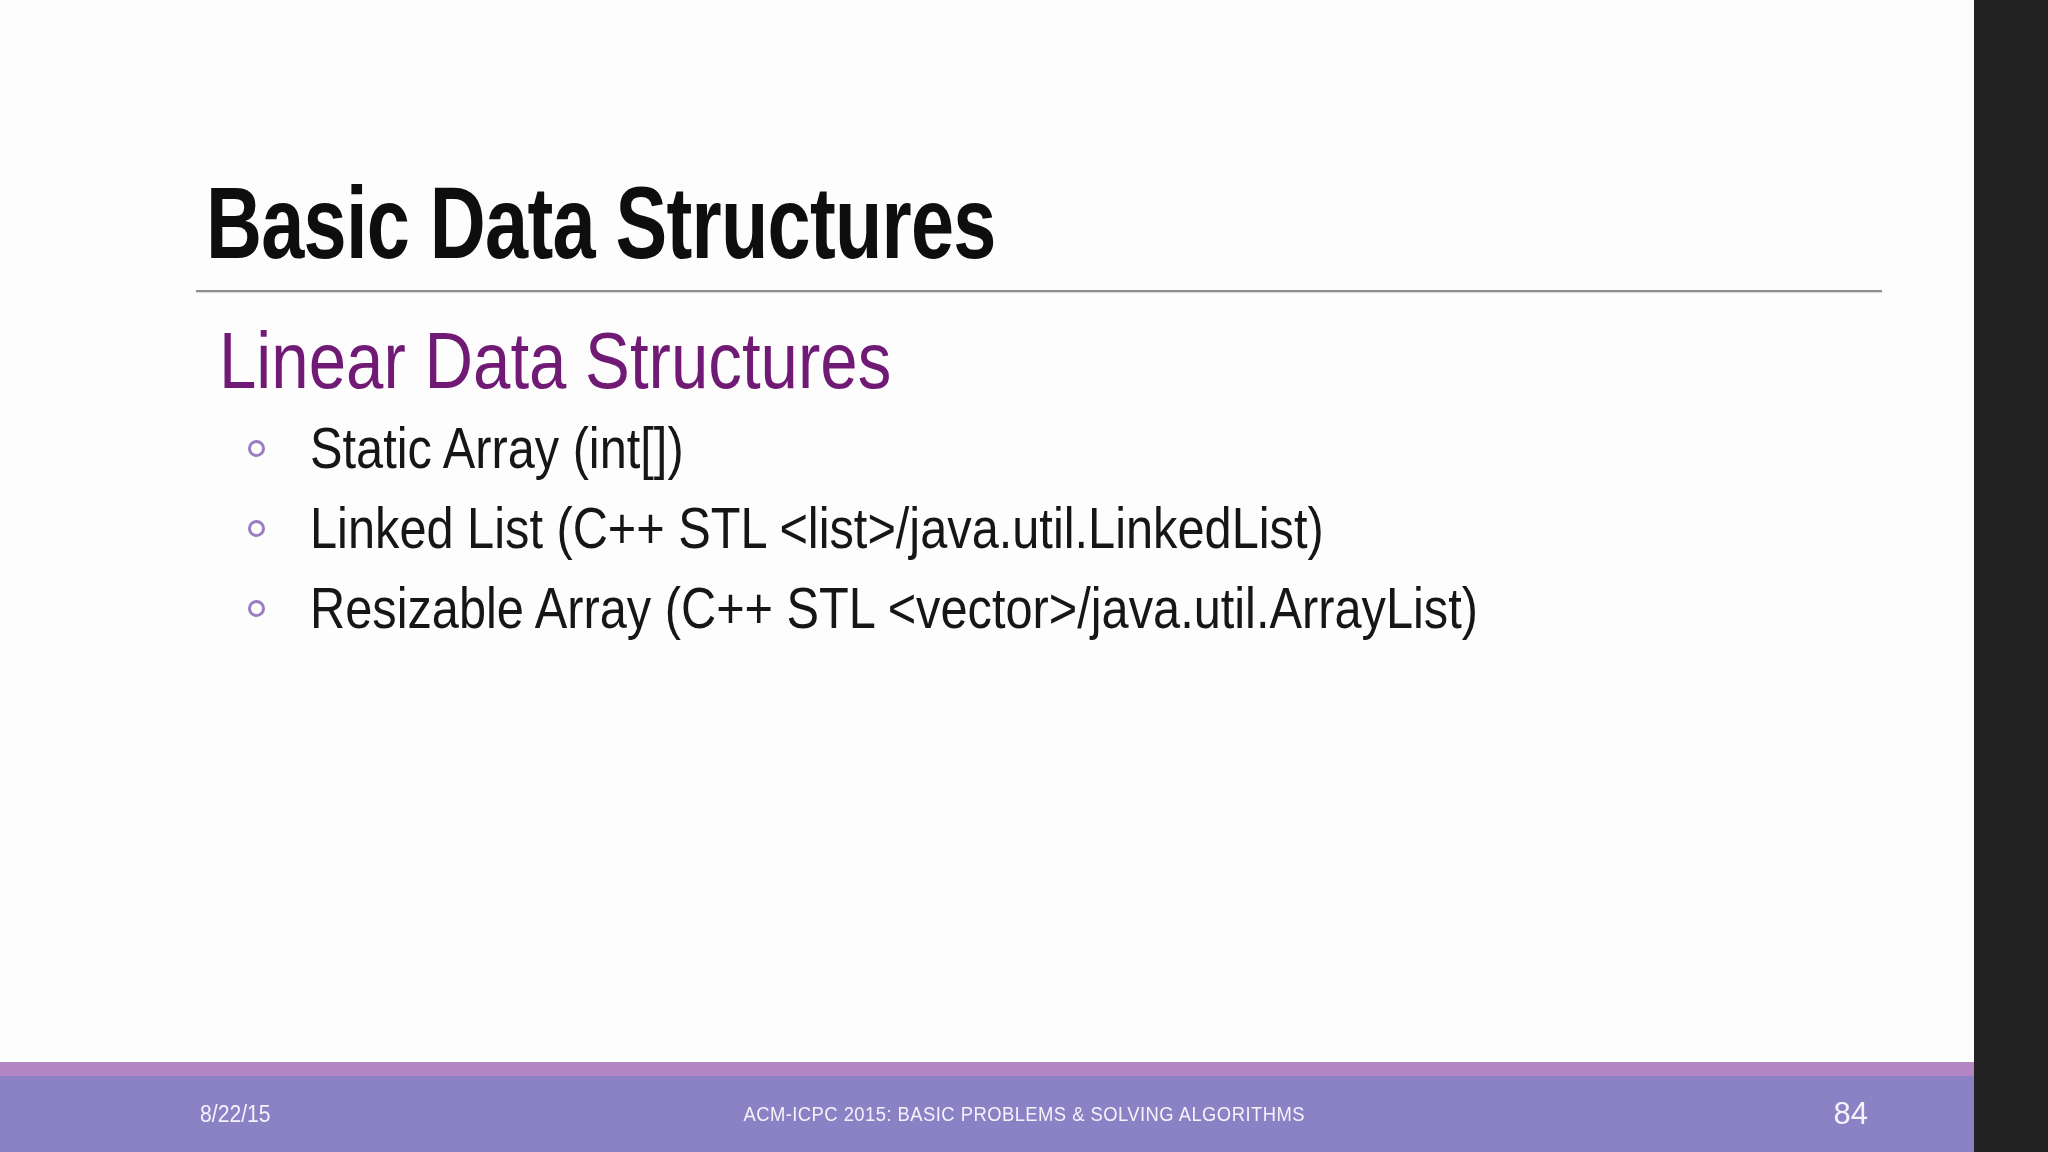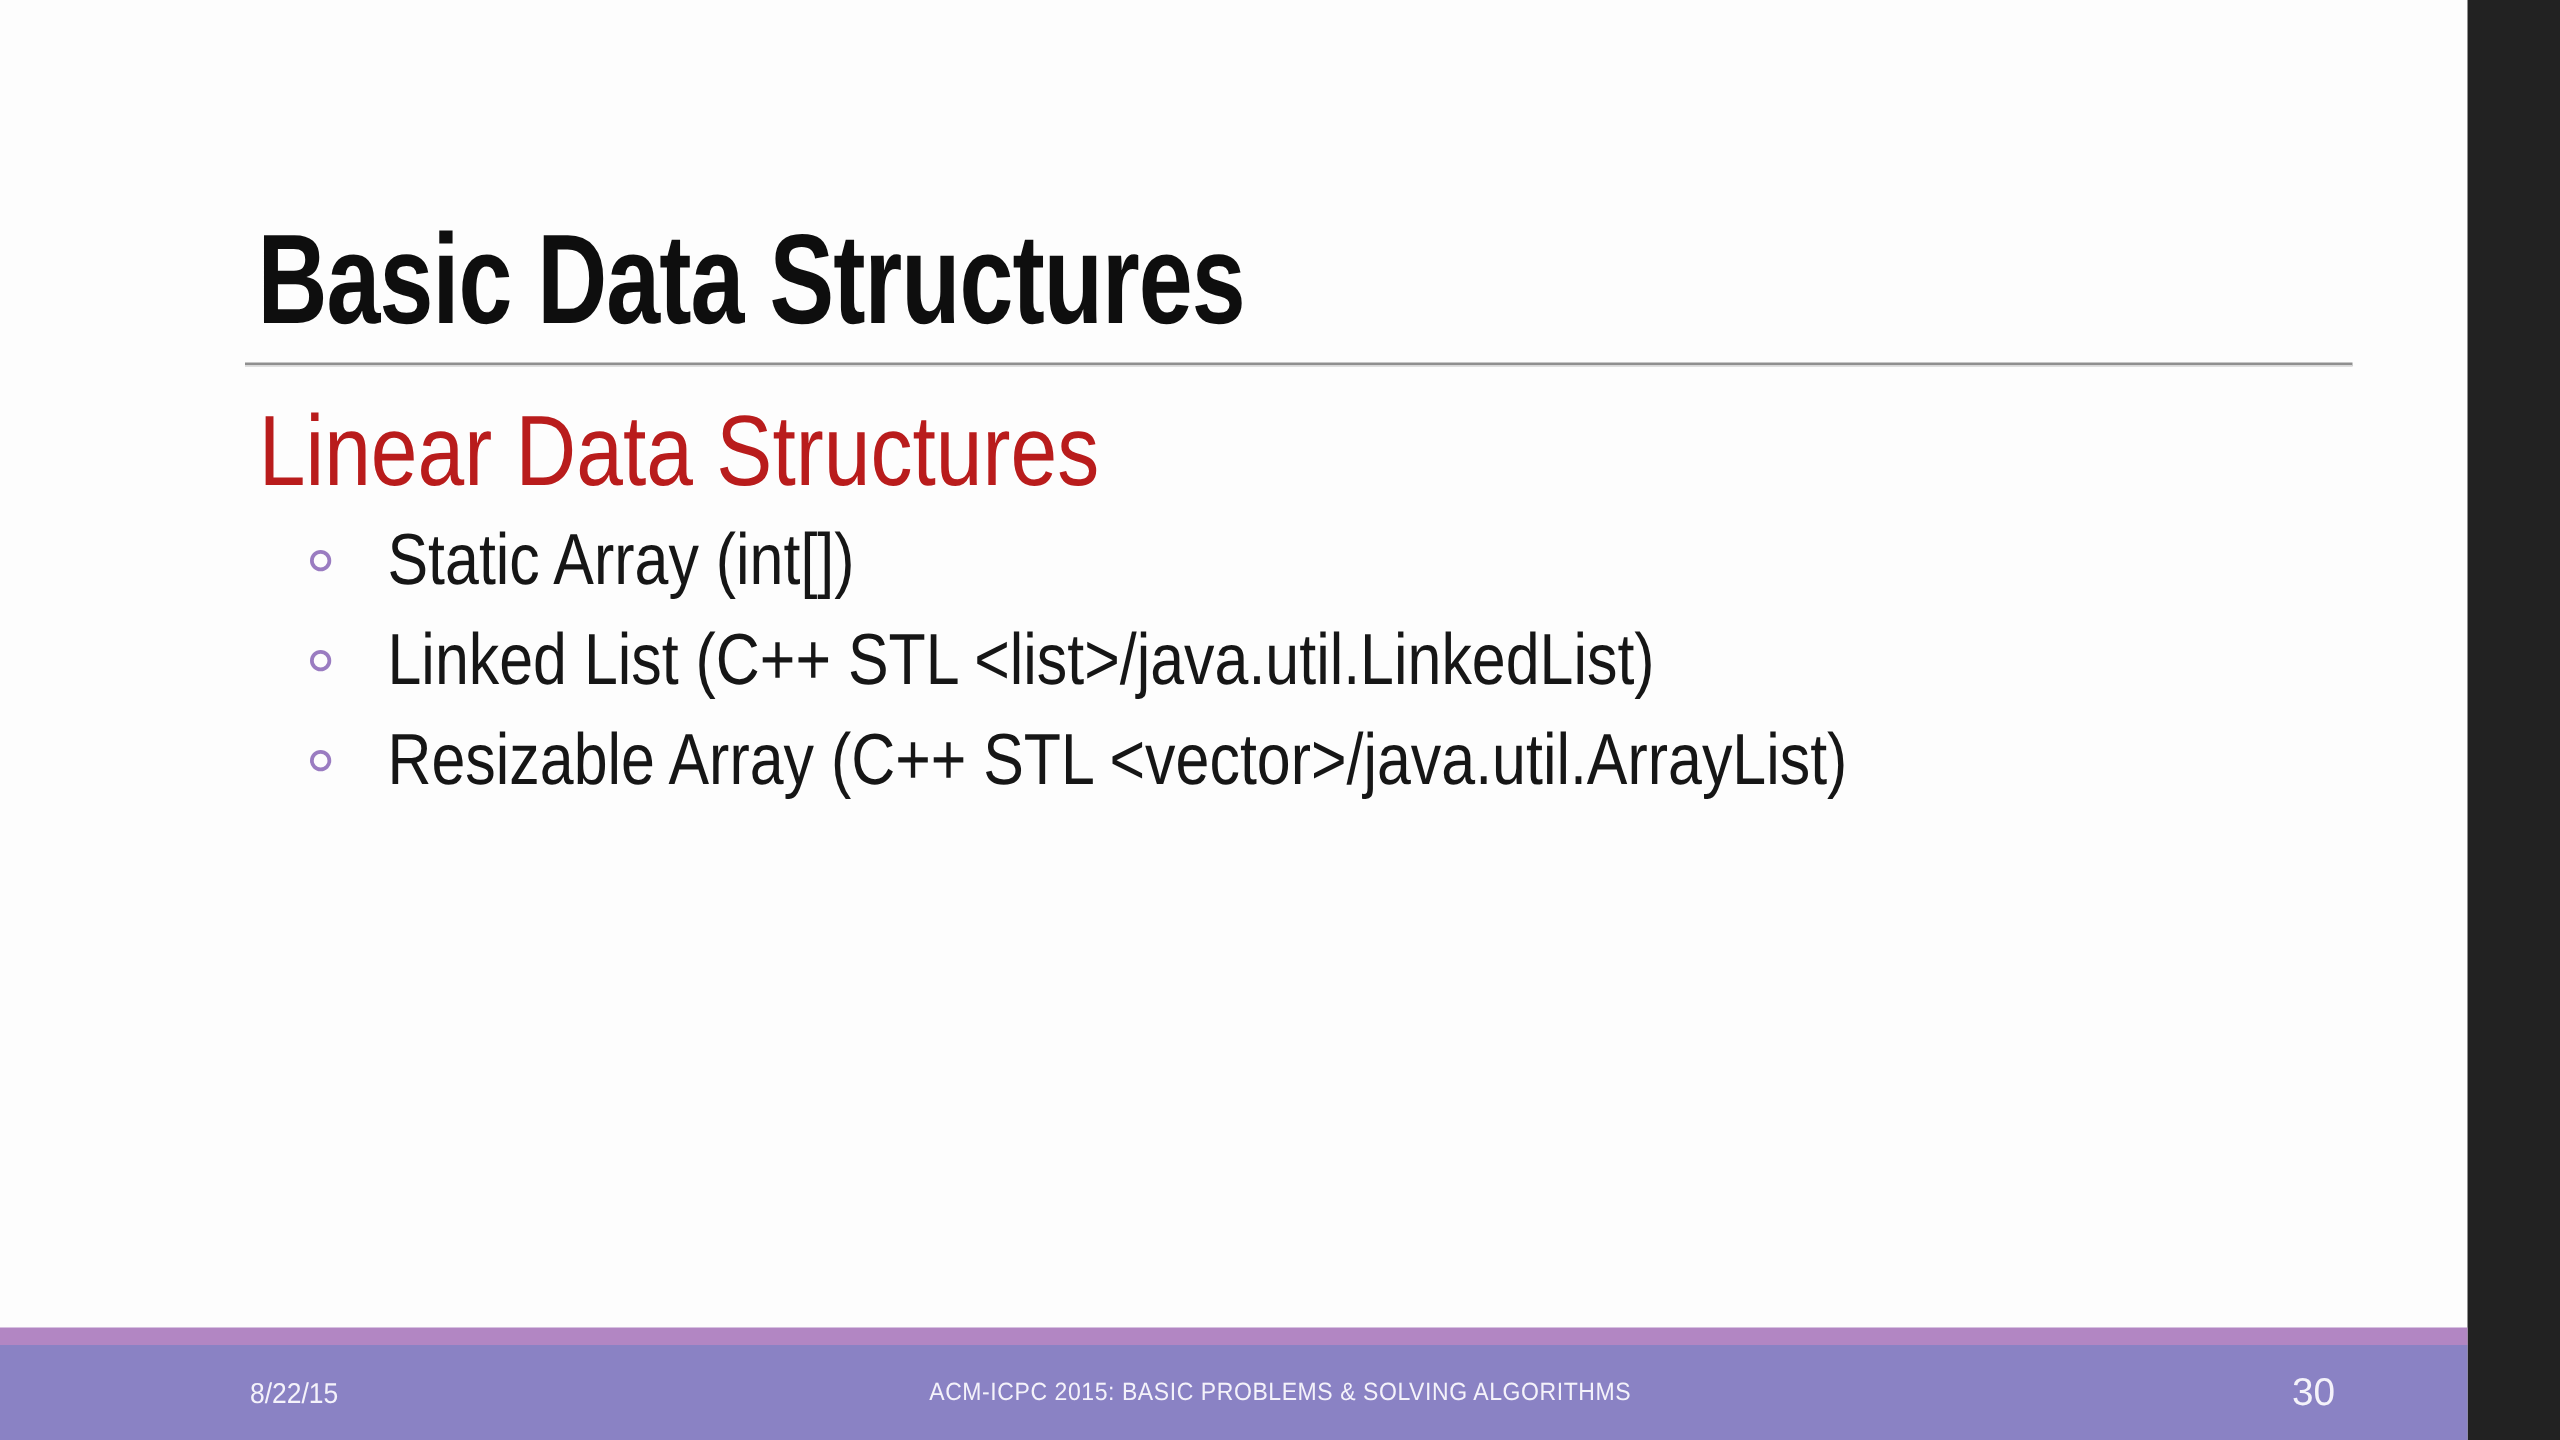--- a/index.html
+++ b/index.html
@@ -23,23 +23,23 @@
     position:absolute;left:206px;top:172px;margin:0;
     font-size:102px;line-height:1;font-weight:700;
     color:#0e0e0e;letter-spacing:-1px;
   }
   .rule{
     position:absolute;left:196px;top:290px;width:1686px;height:2px;
     background:var(--rule,#8f8f8f);
     border-bottom:1px solid #d9d9d9;
   }
   .subtitle{
-    position:absolute;left:207px;top:321px;margin:0;
+    position:absolute;left:219px;top:321px;margin:0;
     font-size:80px;line-height:1;font-weight:400;
-    color:#b91c1c;
+    color:#701a75;
   }
   .bullets{
     position:absolute;left:248px;top:408px;margin:0;padding:0;
     list-style:none;
   }
   .bullet{
     display:flex;align-items:flex-start;height:80px;white-space:nowrap;
   }
   .marker{
     flex:0 0 auto;width:17px;height:17px;box-sizing:border-box;
@@ -102,17 +102,17 @@
       <span class="marker"></span>
       <span class="btext squeeze sq-bullet">Resizable Array (C++ STL &lt;vector&gt;/java.util.ArrayList)</span>
     </li>
   </ul>
 
   <div class="footer">
     <div class="footer-strip"></div>
     <div class="footer-bar">
       <span class="f-date sq-footer-left">8/22/15</span>
       <span class="f-event"><span class="squeeze sq-footer">ACM-ICPC 2015: BASIC PROBLEMS &amp; SOLVING ALGORITHMS</span></span>
-      <span class="f-page">30</span>
+      <span class="f-page">84</span>
     </div>
   </div>
 
 </div>
 
 </body></html>

